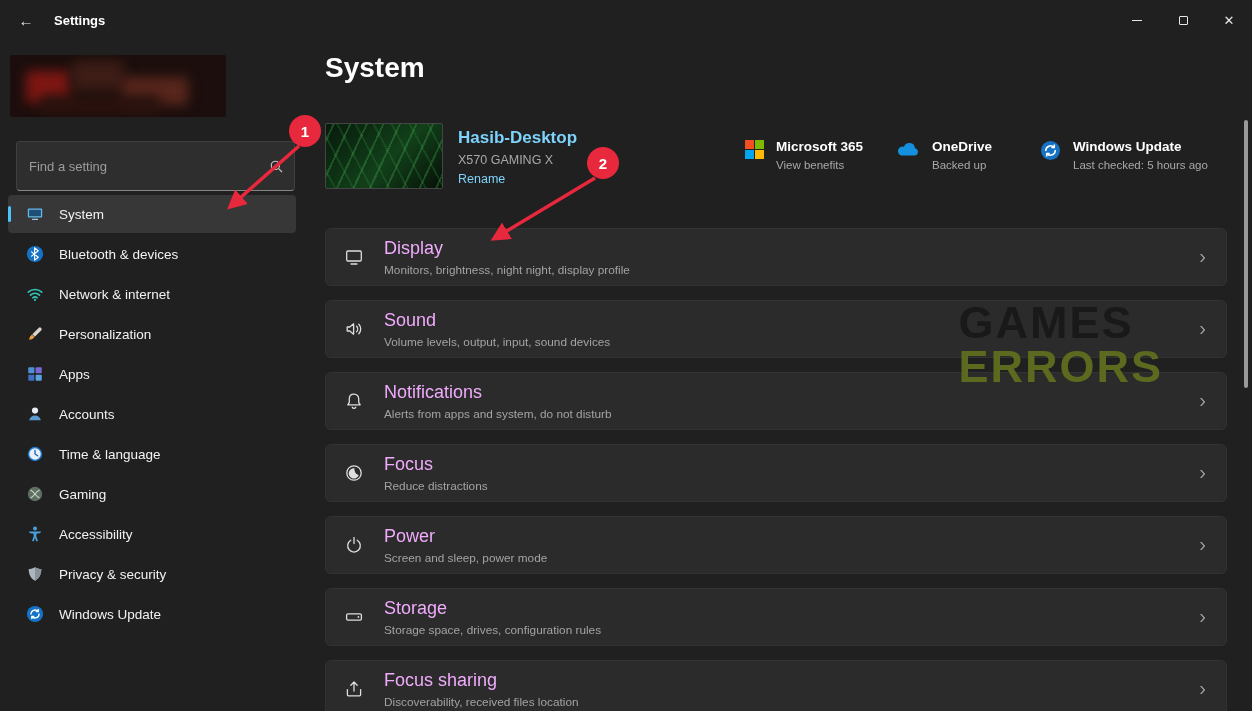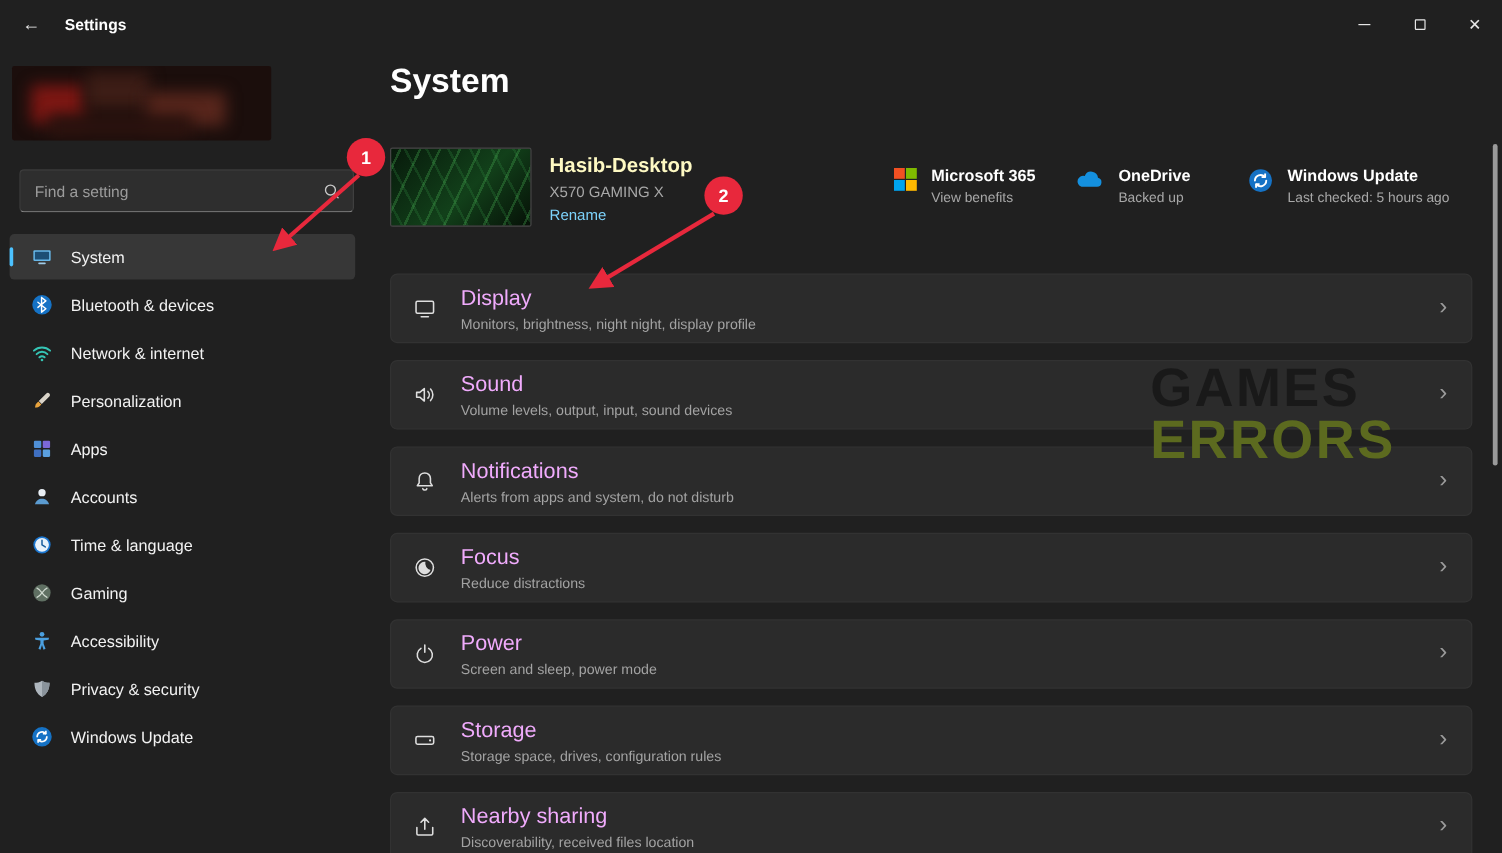--- a/index.html
+++ b/index.html
@@ -24,21 +24,21 @@
 
   
   .sidebar { position:absolute; left:0; top:40px; width:325px; bottom:0; }
   .avatar { position:absolute; left:10px; top:15px; width:216px; height:62px; background:#1b0e0c; overflow:hidden; border-radius:2px; }
   .avatar .px { position:absolute; filter:blur(6px); }
   .avatar .p1 { left:16px; top:16px; width:44px; height:32px; background:#7e1713; }
   .avatar .p2 { left:62px; top:6px;  width:52px; height:30px; background:#3d1d16; }
   .avatar .p3 { left:112px; top:22px; width:66px; height:28px; background:#58261c; }
   .avatar .p4 { left:30px; top:40px; width:120px; height:20px; background:#2a120e; }
 
-  .searchbox { position:absolute; left:16px; top:101px; width:279px; height:36px;
+  .searchbox { position:absolute; left:16px; top:101px; width:279px; height:50px;
                background:#2e2e2e; border:1px solid #3f3f3f; border-bottom:1px solid #868686;
                border-radius:4px; display:flex; align-items:center; }
   .searchbox input { flex:1; background:transparent; border:none; outline:none; color:#fff;
                      font-size:13px; padding:0 8px 0 12px; font-family:"Liberation Sans", sans-serif; }
   .searchbox input::placeholder { color:#9c9c9c; }
   .search-ic { margin-right:10px; flex:0 0 auto; }
 
   .nav { position:absolute; left:8px; top:155px; width:288px; }
   .nav-item { position:relative; height:38px; margin-bottom:2px; display:flex; align-items:center;
               padding-left:18px; border-radius:4px; cursor:pointer; }
@@ -51,21 +51,21 @@
   
   .page-title { position:absolute; left:325px; top:52px; font-size:28px; font-weight:600; color:#fff; }
 
   .thumb { position:absolute; left:325px; top:123px; width:118px; height:66px; border-radius:2px;
            border:1px solid #454545;
            background:
              repeating-linear-gradient(115deg, transparent 0 6px, rgba(70,170,80,.32) 6px 8px, transparent 8px 15px),
              repeating-linear-gradient(62deg, transparent 0 7px, rgba(45,130,60,.28) 7px 9px, transparent 9px 16px),
              linear-gradient(135deg, #071a0b, #12401a 55%, #061107); }
   .device-info { position:absolute; left:458px; top:128px; }
-  .dname { font-size:17px; font-weight:700; color:#fef9c3; }
+  .dname { font-size:17px; font-weight:700; color:#7dd3fc; }
   .dmodel { font-size:12.5px; color:#a8a8a8; margin-top:5px; }
   .rename { display:inline-block; font-size:12.5px; color:#7dd3fc; margin-top:5px; cursor:pointer; }
 
   .status { position:absolute; top:139px; display:flex; align-items:flex-start; cursor:pointer; }
   .status-ms { left:745px; }
   .status-od { left:895px; }
   .status-wu { left:1040px; }
   .status .sicon { margin-right:12px; margin-top:1px; flex:0 0 auto; }
   .stitle { font-size:13.5px; font-weight:700; color:#fff; }
   .ssub { font-size:11.5px; color:#a8a8a8; margin-top:5px; }
@@ -385,21 +385,21 @@
   </div>
 
   <div class="card">
     <span class="cicon">
       <svg viewBox="0 0 20 20" width="20" height="20" fill="none" stroke="#dedede" stroke-width="1.3" stroke-linecap="round" stroke-linejoin="round">
           <path d="M3.4 10.6v5.2c0 .6.4 1 1 1h11.2c.6 0 1-.4 1-1v-5.2"></path>
           <path d="M10 12V3.4M6.8 6.2L10 3l3.2 3.2"></path>
         </svg>
     </span>
     <div class="ctext">
-      <div class="ctitle">Nearby sharing</div>
+      <div class="ctitle">Focus sharing</div>
       <div class="csub">Discoverability, received files location</div>
     </div>
     <span class="chev">›</span>
   </div>
 
 </section>
 
 <div class="watermark">
   <div class="wm1">GAMES</div>
   <div class="wm2">ERRORS</div>

